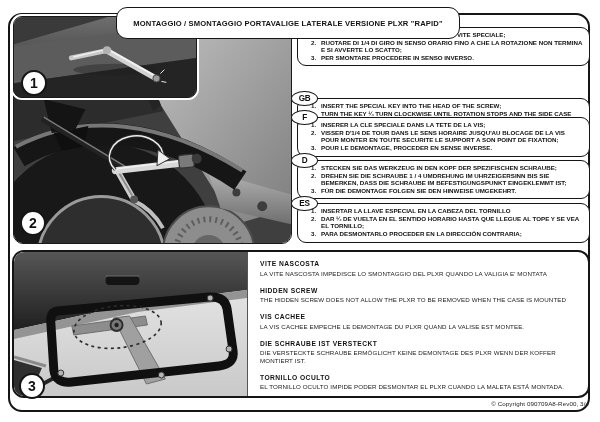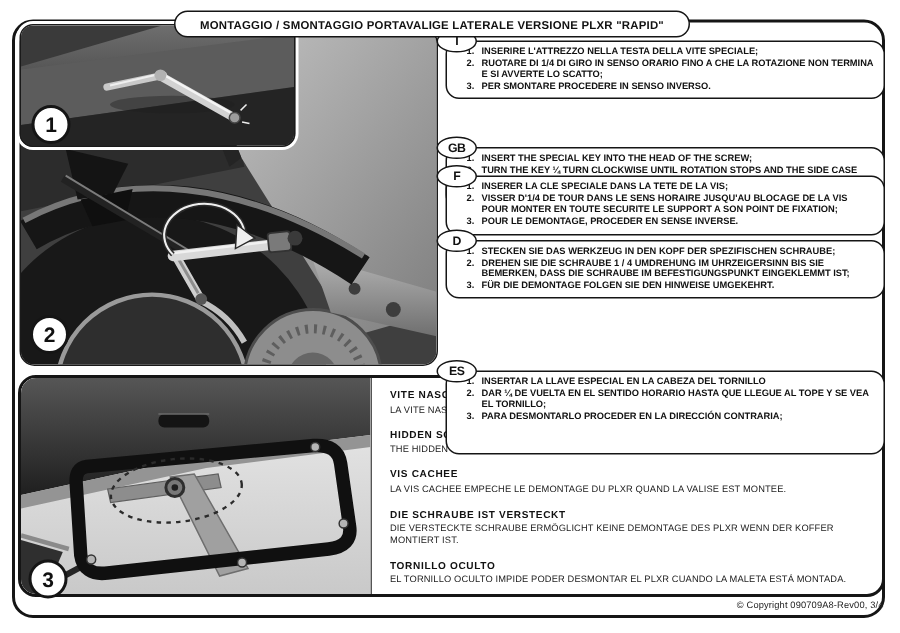--- a/index.html
+++ b/index.html
@@ -6,21 +6,21 @@
   body{
     width:600px;height:422px;position:relative;background:#fff;
     font-family:"Liberation Sans", sans-serif;color:#111;overflow:hidden;
     -webkit-font-smoothing:antialiased;
   }
   .outer-frame{
     position:absolute;left:8px;top:13px;width:582px;height:399px;
     border:2px solid #151515;border-radius:14px;box-sizing:border-box;
   }
   .title-pill{
-    position:absolute;left:116px;top:7px;width:344px;height:18px;z-index:6;
+    position:absolute;left:116px;top:7px;width:344px;height:32px;z-index:6;
     background:#fff;border:1.7px solid #151515;border-radius:11px;
     display:flex;align-items:center;justify-content:center;box-sizing:border-box;
     font-size:7.6px;font-weight:bold;letter-spacing:.15px;white-space:nowrap;
   }
   
   .photo{position:absolute;overflow:hidden;box-sizing:border-box;}
   .photo svg{display:block;width:100%;height:100%;}
   .photo-2{left:13px;top:19px;width:279px;height:225px;border:1.5px solid #1a1a1a;border-radius:10px;z-index:1;}
   .photo-1{left:13px;top:16px;width:184px;height:82px;border:1.5px solid #1a1a1a;border-radius:9px;z-index:3;box-shadow:0 0 0 2px #fff;}
   .fig-badge{
@@ -35,21 +35,21 @@
   
   .instr-col{position:absolute;left:297px;top:0;width:293px;height:250px;z-index:2;}
   .instr-box{
     position:absolute;left:0;width:293px;box-sizing:border-box;
     border:1.7px solid #151515;border-radius:9px;background:#fff;
   }
   .instr-box:nth-of-type(1){top:27px;height:39px;}
   .instr-box:nth-of-type(2){top:73px;height:41px;margin-top:25px;}
   .instr-box:nth-of-type(3){top:117px;height:40px;}
   .instr-box:nth-of-type(4){top:160px;height:39px;}
-  .instr-box:nth-of-type(5){top:203px;height:56px;margin-top:44px;}
+  .instr-box:nth-of-type(5){top:203px;height:40px;}
   .lang-badge{
     position:absolute;left:-7px;top:-8px;width:27px;height:15px;
     background:#fff;border:1.7px solid #151515;border-radius:50%;
     display:flex;align-items:center;justify-content:center;box-sizing:border-box;
     font-size:8.2px;font-weight:bold;letter-spacing:-.3px;
   }
   .steps{padding:3px 6px 2px 13px;}
   .step{display:grid;grid-template-columns:10px 1fr;font-size:6.2px;font-weight:bold;line-height:7.7px;}
   .step-num{text-align:left;}
   

